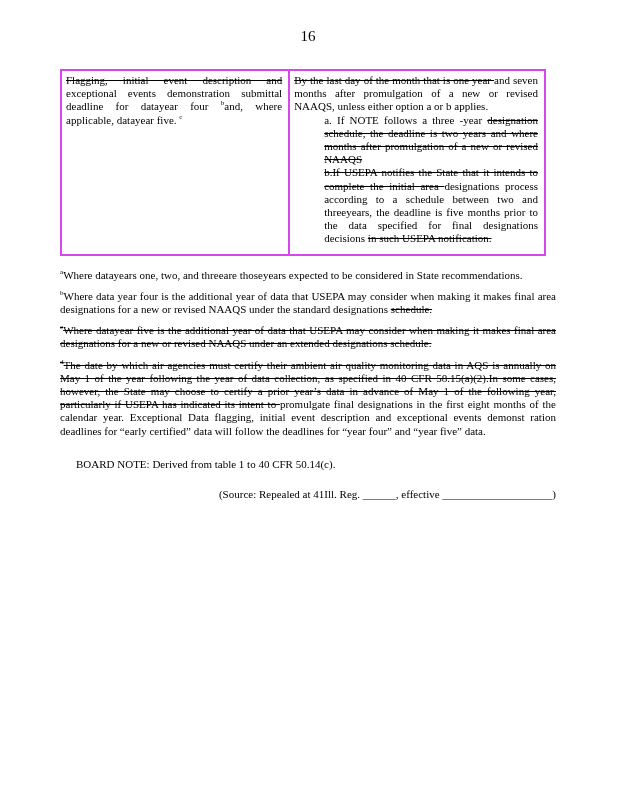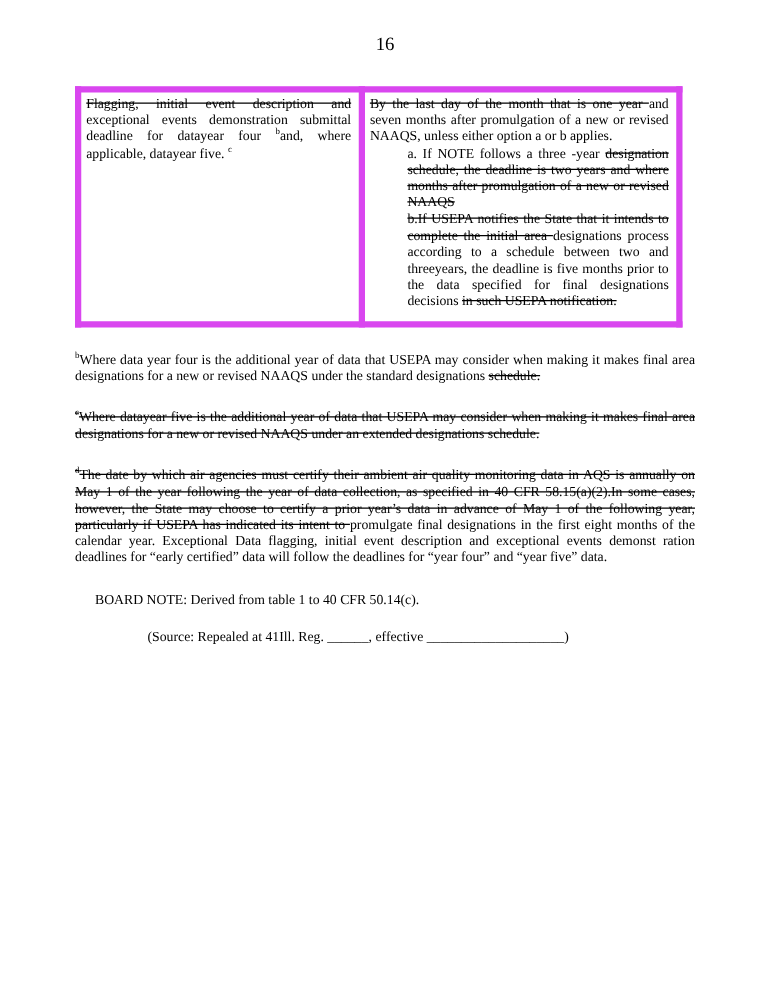--- a/index.html
+++ b/index.html
@@ -22,46 +22,46 @@
     font-size: 15px;
     margin-bottom: 24px;
   }
   p { margin: 0; }
   .deadline-table {
     border-collapse: collapse;
     width: 486px;
     table-layout: fixed;
   }
   .deadline-table td {
-    border: 5px solid #d946ef;
+    border: 2px solid #d946ef;
     vertical-align: top;
     padding: 3px 6px 8px 4px;
     font-size: 11px;
     line-height: 13.2px;
     text-align: justify;
   }
   .deadline-table td.left { width: 47%; }
   .deadline-table td.right { width: 53%; }
   .sublist { margin-left: 30px; }
   .body-text {
     font-size: 11px;
     line-height: 13.2px;
     text-align: justify;
   }
-  .footnote { margin-top: 20px; }
+  .footnote { margin-top: 8px; }
   .table-gap { margin-top: 13px; }
   .board-note {
     margin-top: 20px;
     text-align: left;
     margin-left: 16px;
   }
   .source-line {
     margin-top: 17px;
     text-indent: 58px;
-    text-align: left;
+    text-align: right;
   }
   sup {
     font-size: 0.65em;
     line-height: 0;
     vertical-align: super;
   }
   .struck { text-decoration: line-through; }
 </style>
 </head>
 <body>
@@ -80,20 +80,21 @@
         <p class="body-text"><span class="struck">By the last day of the month that is one year </span><span>and seven months after promulgation of a new or revised NAAQS, unless either option a or b applies.</span></p>
         <div class="sublist">
           <p class="body-text"><span>a. If NOTE follows a three -year </span><span class="struck">designation schedule, the deadline is two years and where months after promulgation of a new or revised NAAQS </span></p>
           <p class="body-text"><span class="struck">b.If USEPA notifies the State that it intends to complete the initial area </span><span>designations process according to a schedule between two and threeyears, the deadline is five months prior to the data specified for final designations decisions </span><span class="struck">in such USEPA notification. </span></p>
         </div>
       </td>
     </tr>
   </tbody>
     </table>
 
+  <p class="body-text footnote table-gap"><sup>a</sup><span>Where datayears one, two, and threeare thoseyears expected to be considered in State recommendations.</span></p>
   <p class="body-text footnote"><sup>b</sup><span>Where data year four is the additional year of data that USEPA may consider when making it makes final area designations for a new or revised NAAQS under the standard designations </span><span class="struck">schedule. </span></p>
   <p class="body-text footnote"><sup class="struck">c</sup><span class="struck">Where datayear five is the additional year of data that USEPA may consider when making it makes final area designations for a new or revised NAAQS under an extended designations schedule. </span></p>
   <p class="body-text footnote"><sup class="struck">d</sup><span class="struck">The date by which air agencies must certify their ambient air quality monitoring data in AQS is annually on May 1 of the year following the year of data collection, as specified in 40 CFR 58.15(a)(2).In some cases, however, the State may choose to certify a prior year’s data in advance of May 1 of the following year, particularly if USEPA has indicated its intent to </span><span>promulgate final designations in the first eight months of the calendar year. Exceptional Data flagging, initial event description and exceptional events demonst ration deadlines for “early certified” data will follow the deadlines for “year four” and “year five” data.</span></p>
 
   <p class="body-text board-note"><span>BOARD NOTE: Derived from table 1 to 40 CFR 50.14(c).</span></p>
 
   <p class="body-text source-line"><span>(Source: Repealed at 41Ill. Reg. ______, effective ____________________)</span></p>
 
 </div>
 

